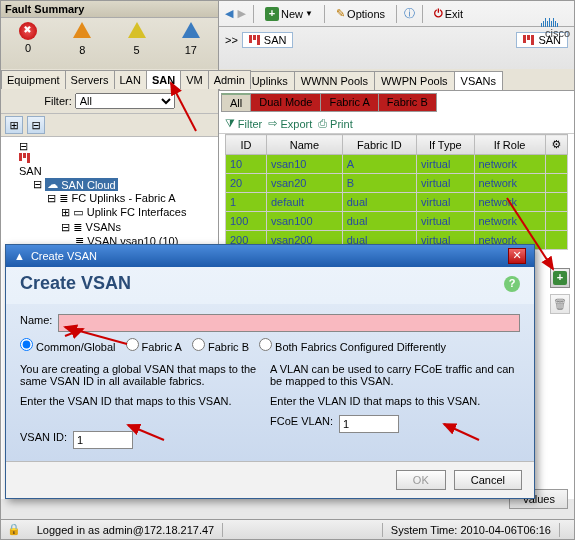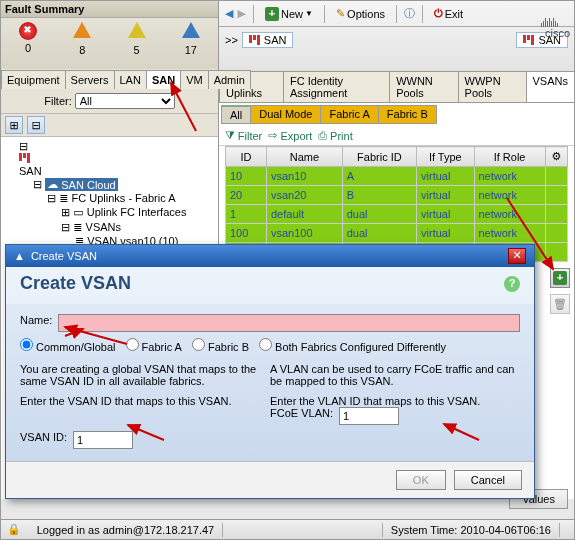--- a/index.html
+++ b/index.html
@@ -48,21 +48,21 @@
 .small-icon { width:12px; height:12px; display:inline-block; }
 .bars-icon { display:grid; grid-template-columns:repeat(3,3px); gap:1px; }
 .bars-icon span { width:3px; background:#c33; }
 .bi1{height:8px}.bi2{height:5px}.bi3{height:10px}
 
 .right-panel { flex:1; background:#ece8dc; display:flex; flex-direction:column; }
 .sub-tabs { display:flex; border-bottom:1px solid #999; padding-top:2px; background:#e7e3d7; }
 .sub-tab { padding:3px 6px; border:1px solid #999; border-bottom:none; background:#ece8dc; margin-right:-1px; cursor:pointer; }
 .sub-tab.active { background:#fff; }
 .subsub-tabs { display:flex; background:#fff; padding:2px; }
-.subsub-tab { padding:2px 8px; border:1px solid #999; background:#eab308; margin-right:-1px; cursor:pointer; }
+.subsub-tab { padding:2px 8px; border:1px solid #999; background:#b91c1c; margin-right:-1px; cursor:pointer; }
 .subsub-tab.active { background:#d9d4c3; border-top:2px solid #8a8; }
 .table-tools { display:flex; gap:6px; padding:3px 6px; background:#fff; border-bottom:1px solid #ccc; }
 .table-tool { display:flex; align-items:center; gap:3px; cursor:pointer; color:#275; }
 
 .vsan-table { background:#84cc16; width:100%; border-collapse:collapse; }
 .vsan-table th { background:linear-gradient(#f4f4f4,#dedede); border:1px solid #bbb; padding:3px 2px; font-weight:normal; }
 .vsan-table td { border:1px solid #ccc; padding:3px 4px; color:#2649a3; }
 .table-wrap { padding:0 6px; background:#fff; flex:1; }
 
 .side-buttons { position:absolute; right:4px; top:267px; display:flex; flex-direction:column; gap:6px; }
@@ -235,21 +235,20 @@
             </li>
           </ul>
         </li>
       </ul>
     </div>
   </div>
 
   <div class="right-panel">
     <div class="sub-tabs">
       <div class="sub-tab">SAN Uplinks</div>
-      <div class="sub-tab">FC Identity Assignment</div>
       <div class="sub-tab">WWNN Pools</div>
       <div class="sub-tab">WWPN Pools</div>
       <div class="sub-tab active">VSANs</div>
     </div>
     <div class="subsub-tabs">
       <div class="subsub-tab active">All</div>
       <div class="subsub-tab">Dual Mode</div>
       <div class="subsub-tab">Fabric A</div>
       <div class="subsub-tab">Fabric B</div>
     </div>
@@ -374,21 +373,21 @@
       <div>
         <p style="margin-bottom:8px">You are creating a global VSAN that maps to the same VSAN ID in all available fabrics.</p>
         <p style="margin-bottom:24px">Enter the VSAN ID that maps to this VSAN.</p>
         <div class="field-row">
           <span>VSAN ID:</span>
           <input class="small-input" value="1" style="">
         </div>
       </div>
       <div>
         <p style="margin-bottom:8px">A VLAN can be used to carry FCoE traffic and can be mapped to this VSAN.</p>
-        <p style="margin-bottom:0">Enter the VLAN ID that maps to this VSAN.</p>
+        <p style="margin-bottom:8px">Enter the VLAN ID that maps to this VSAN.</p>
         <div class="field-row">
           <span>FCoE VLAN:</span>
           <input class="small-input" value="1" style="">
         </div>
       </div>
     </div>
   </div>
   <div class="dlg-footer">
     <div class="dlg-btn disabled">OK</div>
     <div class="dlg-btn">Cancel</div>

